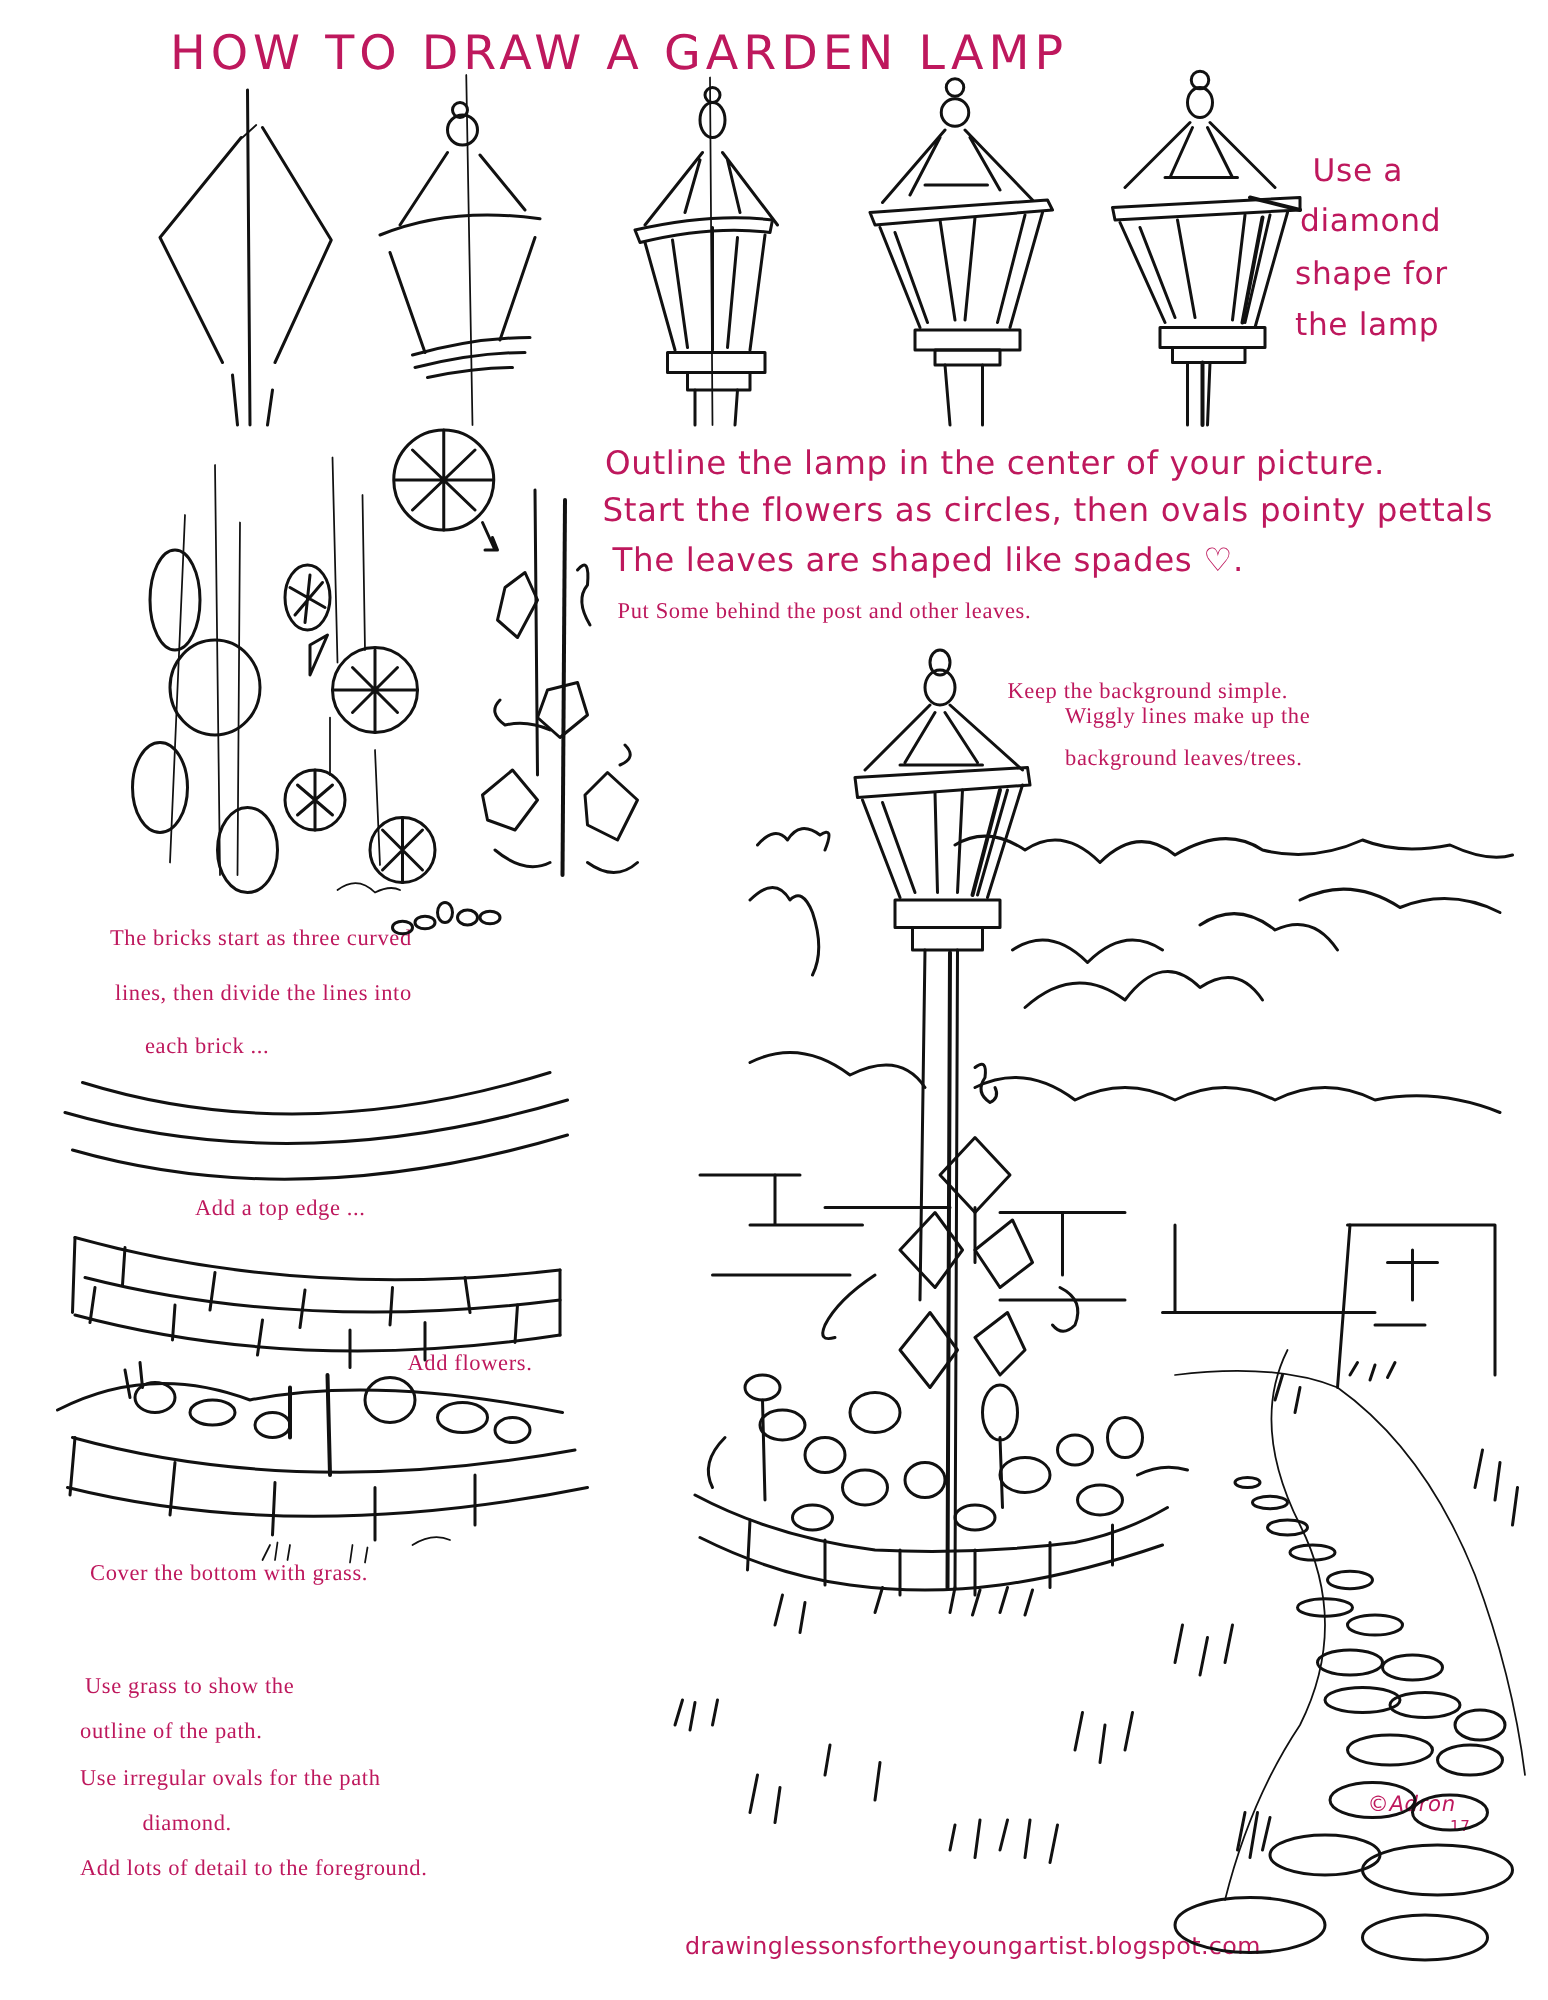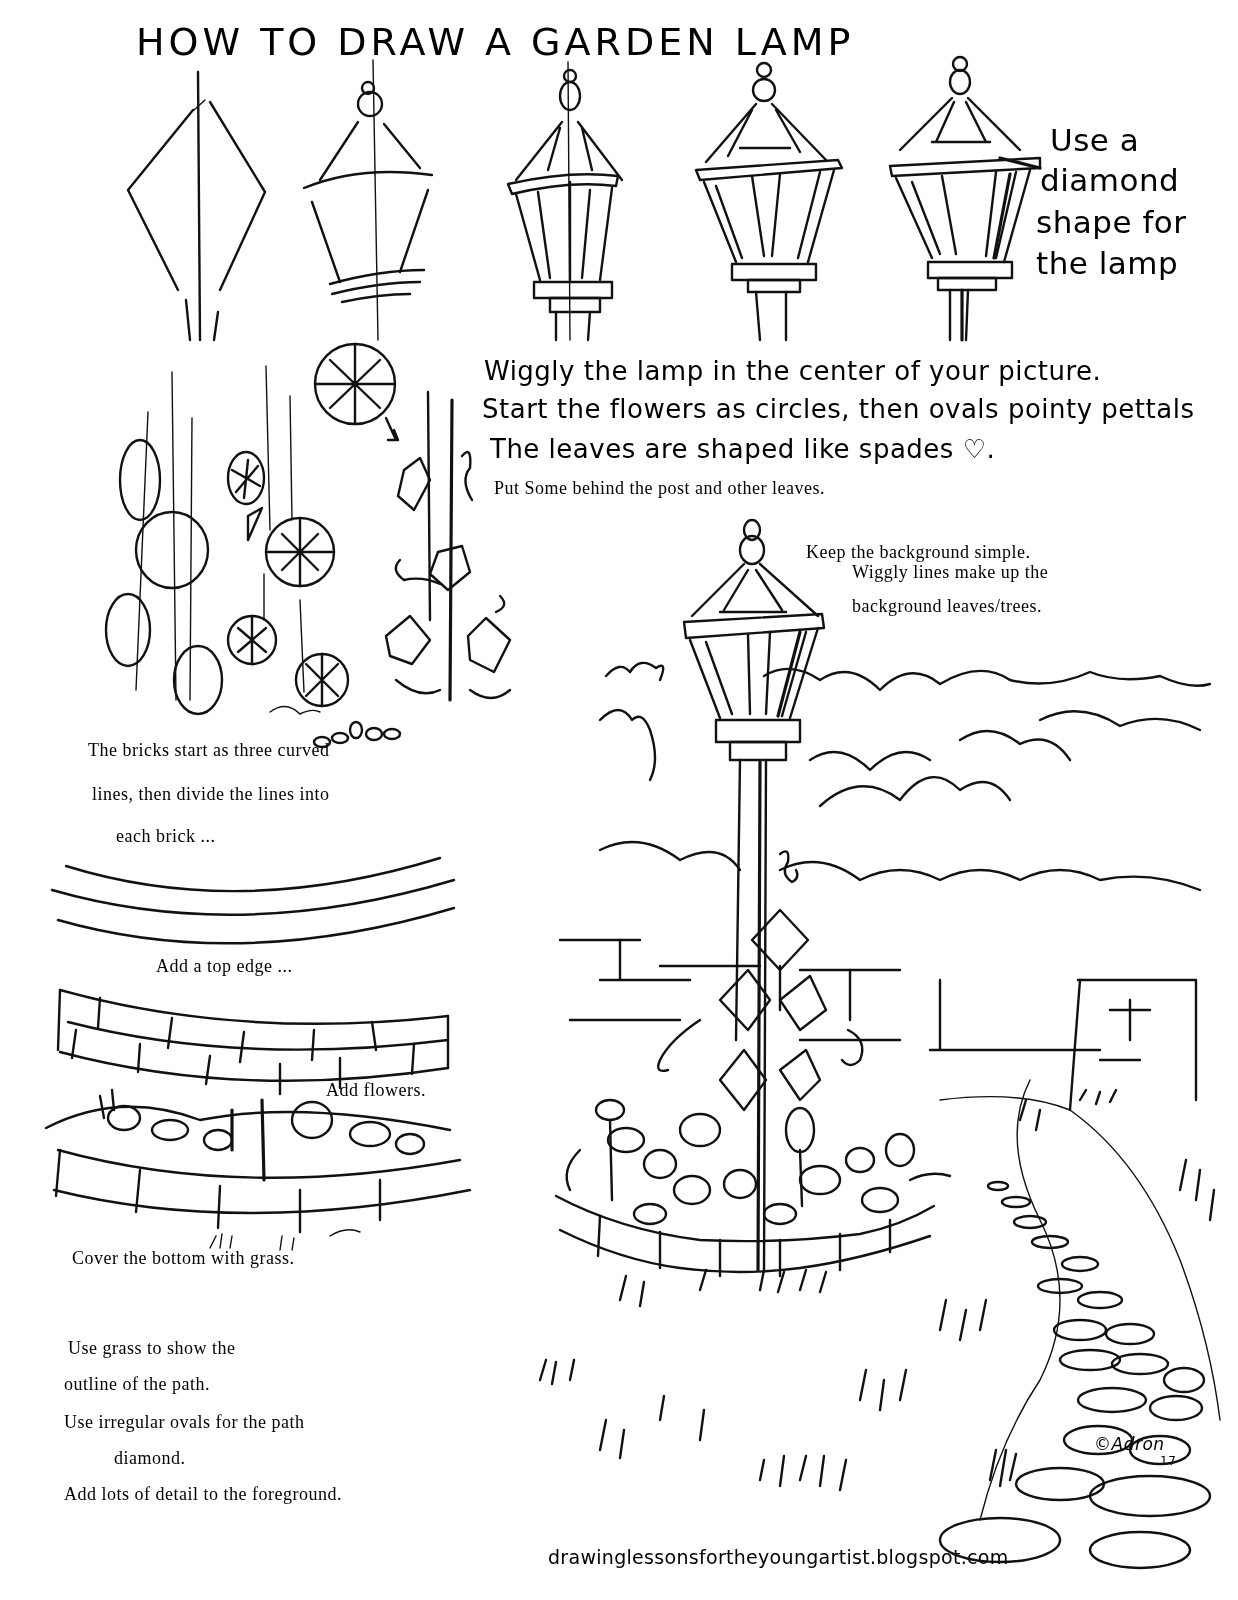--- a/index.html
+++ b/index.html
@@ -1,37 +1,37 @@
 <!DOCTYPE html>
 <html><head>
 <meta charset="utf-8">
 <style>
   html, body { margin:0; padding:0; background:#ffffff; }
   body { width:1238px; height:1600px; position:relative; overflow:hidden;
          font-family:"DejaVu Sans", sans-serif; color:#111; }
-  .t { position:absolute; white-space:nowrap; color:#000000; letter-spacing:0.5px; }
+  .t { position:absolute; white-space:nowrap; color:#be185d; letter-spacing:0.5px; }
   .title { font-size:38px; letter-spacing:4px; left:136px; top:20px; font-weight:normal; }
-  .note { font-size:31px; }
+  .note { font-size:25px; }
   .small { font-size:18px;font-family:Liberation Serif, serif; }
   svg.art { position:absolute; left:0; top:0; }
   svg.art * { fill:none; stroke:#111; stroke-width:2.4; stroke-linecap:round; stroke-linejoin:round; }
   svg.art .thin { stroke-width:1.4; }
   svg.art .thick { stroke-width:3.2; }
 </style>
 </head>
 <body>
 
 <div class="t title">HOW TO DRAW A GARDEN LAMP</div>
 
 <div class="t note" style="left:1050px;top:122px;">Use a</div>
 <div class="t note" style="left:1040px;top:162px;">diamond</div>
 <div class="t note" style="left:1036px;top:204px;">shape for</div>
 <div class="t note" style="left:1036px;top:245px;">the lamp</div>
 
-<div class="t note" style="left:484px;top:356px;font-size:26px;">Wiggly the lamp in the center of your picture.</div>
+<div class="t note" style="left:484px;top:356px;font-size:26px;">Outline the lamp in the center of your picture.</div>
 <div class="t note" style="left:482px;top:394px;font-size:26px;">Start the flowers as circles, then ovals pointy pettals</div>
 <div class="t note" style="left:490px;top:434px;font-size:26px;">The leaves are shaped like spades ♡.</div>
 <div class="t small" style="left:494px;top:478px;">Put Some behind the post and other leaves.</div>
 <div class="t small" style="left:806px;top:518px;margin-top:24px;">Keep the background simple.</div>
 <div class="t small" style="left:852px;top:562px;">Wiggly lines make up the</div>
 <div class="t small" style="left:852px;top:596px;">background leaves/trees.</div>
 
 <div class="t small" style="left:88px;top:740px;">The bricks start as three curved</div>
 <div class="t small" style="left:92px;top:784px;">lines, then divide the lines into</div>
 <div class="t small" style="left:116px;top:826px;">each brick ...</div>

